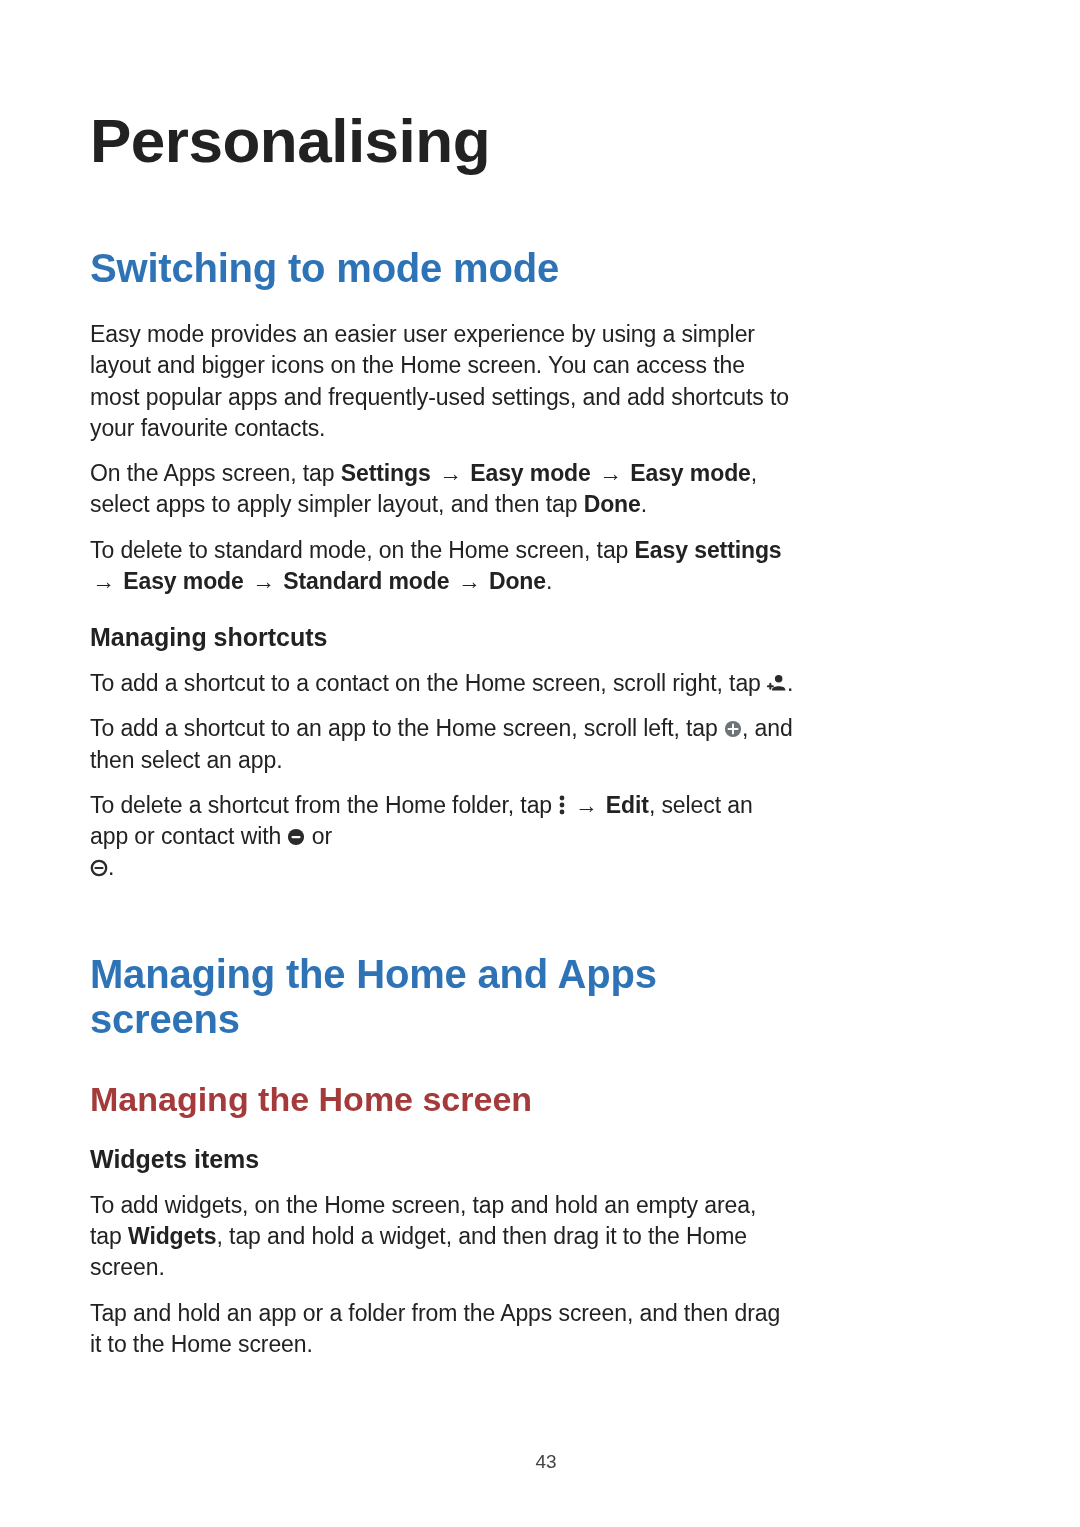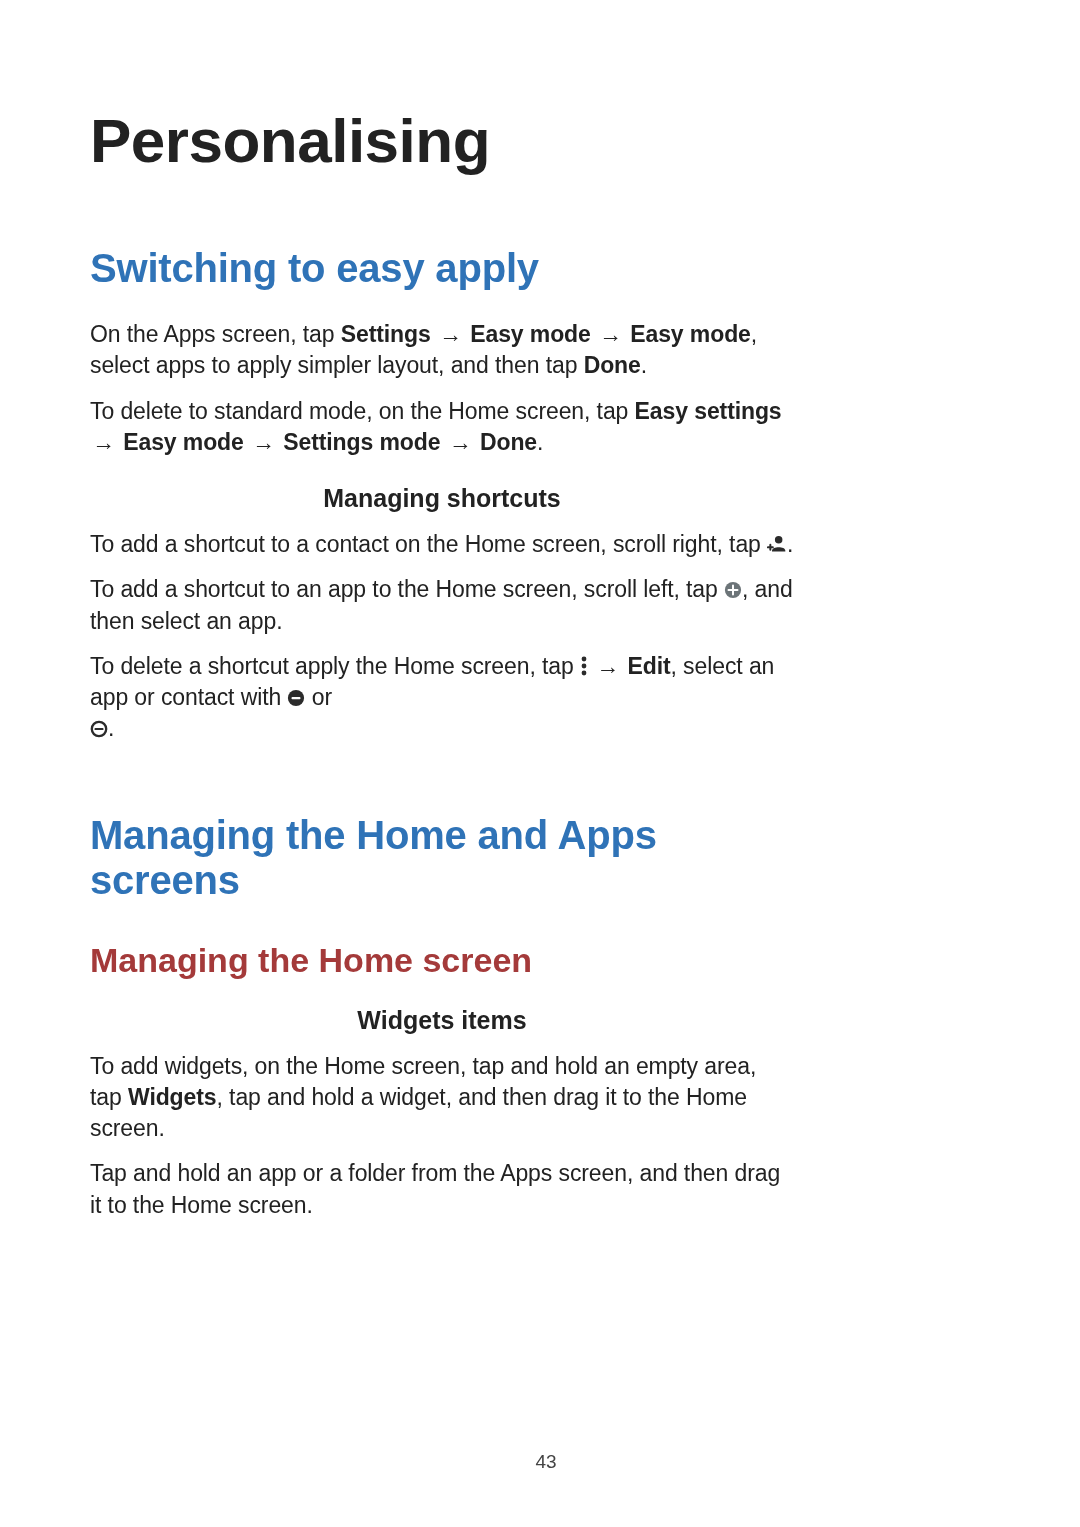--- a/index.html
+++ b/index.html
@@ -38,21 +38,20 @@
     font-size: 34px;
     font-weight: 700;
     color: #a43a3a;
     margin: 38px 0 22px 0;
   }
   h4.minor {
     font-size: 25px;
     font-weight: 700;
     color: #222;
     margin: 26px 0 16px 0;
-    text-align: center;
   }
   p.body {
     font-size: 23px;
     line-height: 1.36;
     margin: 0 0 14px 0;
     color: #222;
     letter-spacing: -0.1px;
   }
   .bold { font-weight: 700; }
   .arrow {
@@ -77,37 +76,38 @@
   }
   .spacer-lg { height: 54px; }
 </style>
 </head>
 <body>
 
 <div class="page">
 
   <h1 class="page-title">Personalising</h1>
 
-  <h2 class="section">Switching to easy apply</h2>
+  <h2 class="section">Switching to mode mode</h2>
 
+  <p class="body">Easy mode provides an easier user experience by using a simpler layout and bigger icons on the Home screen. You can access the most popular apps and frequently-used settings, and add shortcuts to your favourite contacts.</p>
 
   <p class="body">
     <span>On the Apps screen, tap </span><span class="bold">Settings</span>
     <span class="arrow">→</span>
     <span class="bold">Easy mode</span>
     <span class="arrow">→</span>
     <span class="bold">Easy mode</span><span>, select apps to apply simpler layout, and then tap </span><span class="bold">Done</span><span>.</span>
   </p>
 
   <p class="body">
     <span>To delete to standard mode, on the Home screen, tap </span><span class="bold">Easy settings</span>
     <span class="arrow">→</span>
     <span class="bold">Easy mode</span>
     <span class="arrow">→</span>
-    <span class="bold">Settings mode</span>
+    <span class="bold">Standard mode</span>
     <span class="arrow">→</span>
     <span class="bold">Done</span><span>.</span>
   </p>
 
   <h4 class="minor">Managing shortcuts</h4>
 
   <p class="body">
     <span>To add a shortcut to a contact on the Home screen, scroll right, tap </span><span class="icon">
         <svg width="20" height="20" viewBox="0 0 24 24">
           <circle cx="14" cy="7" r="4.5" fill="#2b2b2b"></circle>
@@ -120,21 +120,21 @@
   <p class="body">
     <span>To add a shortcut to an app to the Home screen, scroll left, tap </span><span class="icon">
         <svg width="18" height="18" viewBox="0 0 20 20">
           <circle cx="10" cy="10" r="9" fill="#6c7478"></circle>
           <path d="M10 5 V15 M5 10 H15" stroke="#fff" stroke-width="2.2" stroke-linecap="round"></path>
         </svg>
       </span><span>, and then select an app.</span>
   </p>
 
   <p class="body">
-    <span>To delete a shortcut apply the Home screen, tap </span><span class="icon">
+    <span>To delete a shortcut from the Home folder, tap </span><span class="icon">
         <svg width="8" height="20" viewBox="0 0 6 20">
           <circle cx="3" cy="3" r="2.4" fill="#2b2b2b"></circle>
           <circle cx="3" cy="10" r="2.4" fill="#2b2b2b"></circle>
           <circle cx="3" cy="17" r="2.4" fill="#2b2b2b"></circle>
         </svg>
       </span>
     <span class="arrow">→</span>
     <span class="bold">Edit</span><span>, select an app or contact with </span><span class="icon">
         <svg width="18" height="18" viewBox="0 0 20 20">
           <circle cx="10" cy="10" r="9" fill="#2b2b2b"></circle>

